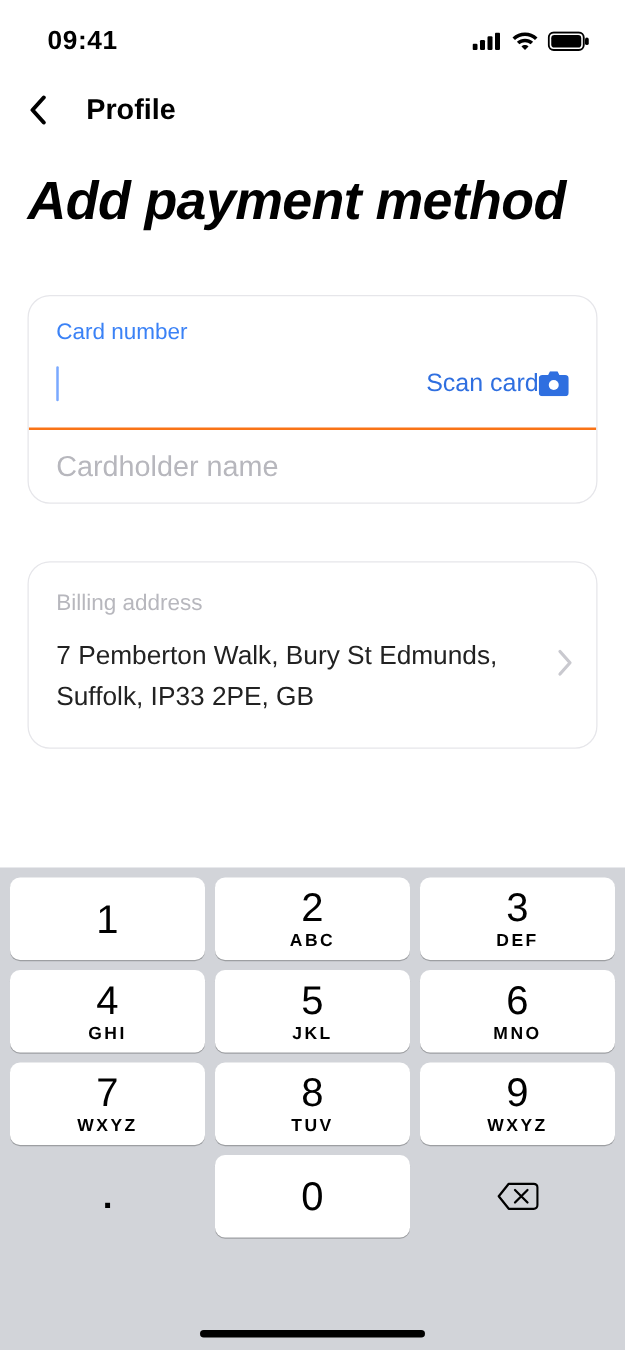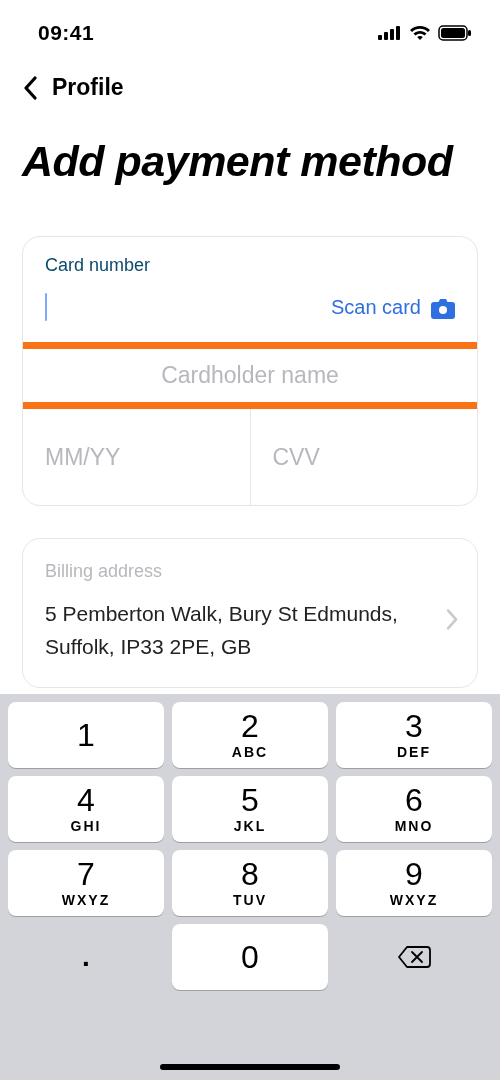--- a/index.html
+++ b/index.html
@@ -4,43 +4,43 @@
 <style>
   * { margin: 0; padding: 0; box-sizing: border-box; font-family: -apple-system, BlinkMacSystemFont, "Segoe UI", Helvetica, Arial, sans-serif; }
   html, body { width: 500px; height: 1080px; background: #ffffff; overflow: hidden; position: relative; }
 
   
   .status-bar { display: flex; justify-content: space-between; align-items: center; padding: 14px 28px 0 38px; height: 52px; }
   .status-time { font-size: 21px; font-weight: 700; letter-spacing: 0.5px; }
   .status-icons { display: flex; align-items: center; gap: 7px; }
 
   
-  .nav-row { display: flex; align-items: center; gap: 14px; padding: 22px 22px 10px 22px; }
+  .nav-row { display: flex; align-items: center; gap: 31px; padding: 22px 22px 10px 22px; }
   .back-chevron { width: 16px; height: 26px; display: flex; align-items: center; justify-content: center; }
   .nav-label { font-size: 23px; font-weight: 700; }
 
   
   .page-title { font-size: 43px; font-weight: 800; letter-spacing: -0.5px; padding: 28px 22px 10px 22px; line-height: 1.05; font-style: italic; }
 
   
   .card-form { margin: 42px 22px 0 22px; border: 1px solid #e6e6ea; border-radius: 18px; overflow: hidden; }
   .field { padding: 18px 22px; }
-  .field + .field, .row2 { border-top: 7px solid #f97316; justify-content: center; }
-  .field-label { font-size: 18px; color: #0c4a6e; margin-bottom: 14px; }
+  .field + .field, .row2 { border-top: 2px solid #f97316; }
+  .field-label { font-size: 18px; color: #3b82f6; margin-bottom: 14px; }
   .card-number-row { display: flex; align-items: center; justify-content: space-between; height: 34px; }
   .cursor { width: 2px; height: 28px; background: #7aa9ff; border-radius: 1px; }
-  .scan-wrap { display: flex; align-items: flex-end; gap: 10px; color: #2f6fe0; font-size: 20px; font-weight: 500; }
+  .scan-wrap { display: flex; align-items: center; gap: 0; color: #2f6fe0; font-size: 20px; font-weight: 500; }
   .placeholder { color: #b7b7bd; font-size: 23px; }
   .single-line { display:flex; align-items:center; height:60px; }
   .row2 { display: flex; }
   .row2 .half { flex: 1; padding: 18px 22px; display:flex; align-items:center; height:96px; }
   .row2 .half + .half { border-left: 1px solid #e6e6ea; }
 
   
-  .billing { margin: 32px 22px 0 22px; border: 1px solid #e6e6ea; border-radius: 18px; padding: 22px 22px 24px 22px; position: relative; }
+  .billing { margin: 46px 22px 0 22px; border: 1px solid #e6e6ea; border-radius: 18px; padding: 22px 22px 24px 22px; position: relative; }
   .billing-label { font-size: 18px; color: #b7b7bd; margin-bottom: 16px; }
   .billing-value { font-size: 21px; color: #222; line-height: 1.55; padding-right: 40px; }
   .billing-chevron { position: absolute; right: 18px; top: 50%; transform: translateY(-20%); }
 
   
   .keypad { position: absolute; left: 0; right: 0; bottom: 0; height: 386px; background: #d2d4d9; padding: 8px 8px 0 8px; }
   .kp-grid { display: grid; grid-template-columns: 1fr 1fr 1fr; gap: 8px; }
   .key { background: #ffffff; border-radius: 8px; height: 66px; display: flex; flex-direction: column; align-items: center; justify-content: center; box-shadow: 0 1px 0 rgba(0,0,0,0.25); }
   .key .digit { font-size: 32px; font-weight: 400; line-height: 1; }
   .key .letters { font-size: 14px; font-weight: 700; letter-spacing: 2px; margin-top: 2px; }
@@ -99,33 +99,25 @@
         <svg width="24" height="20" viewBox="0 0 24 20">
             <path fill="#2f6fe0" d="M9 0h6l1.5 3H21a3 3 0 0 1 3 3v11a3 3 0 0 1-3 3H3a3 3 0 0 1-3-3V6a3 3 0 0 1 3-3h4.5L9 0Z"></path>
             <circle cx="12" cy="11" r="4" fill="#fff"></circle>
           </svg>
       </div>
     </div>
   </div>
   <div class="field single-line">
     <span class="placeholder">Cardholder name</span>
   </div>
-  <div class="row2">
-    <div class="half">
-      <span class="placeholder">MM/YY</span>
-    </div>
-    <div class="half">
-      <span class="placeholder">CVV</span>
-    </div>
-  </div>
 </div>
 
 <div class="billing">
   <div class="billing-label">Billing address</div>
-  <div class="billing-value">5 Pemberton Walk, Bury St Edmunds, Suffolk, IP33 2PE, GB</div>
+  <div class="billing-value">7 Pemberton Walk, Bury St Edmunds, Suffolk, IP33 2PE, GB</div>
   <span class="billing-chevron">
     <svg width="14" height="24" viewBox="0 0 14 24">
         <path d="M3 3 L11 12 L3 21" stroke="#c9c9cf" stroke-width="2.6" fill="none" stroke-linecap="round" stroke-linejoin="round"></path>
       </svg>
   </span>
 </div>
 
 <div class="side-blob"></div>
 
 <div class="keypad">

